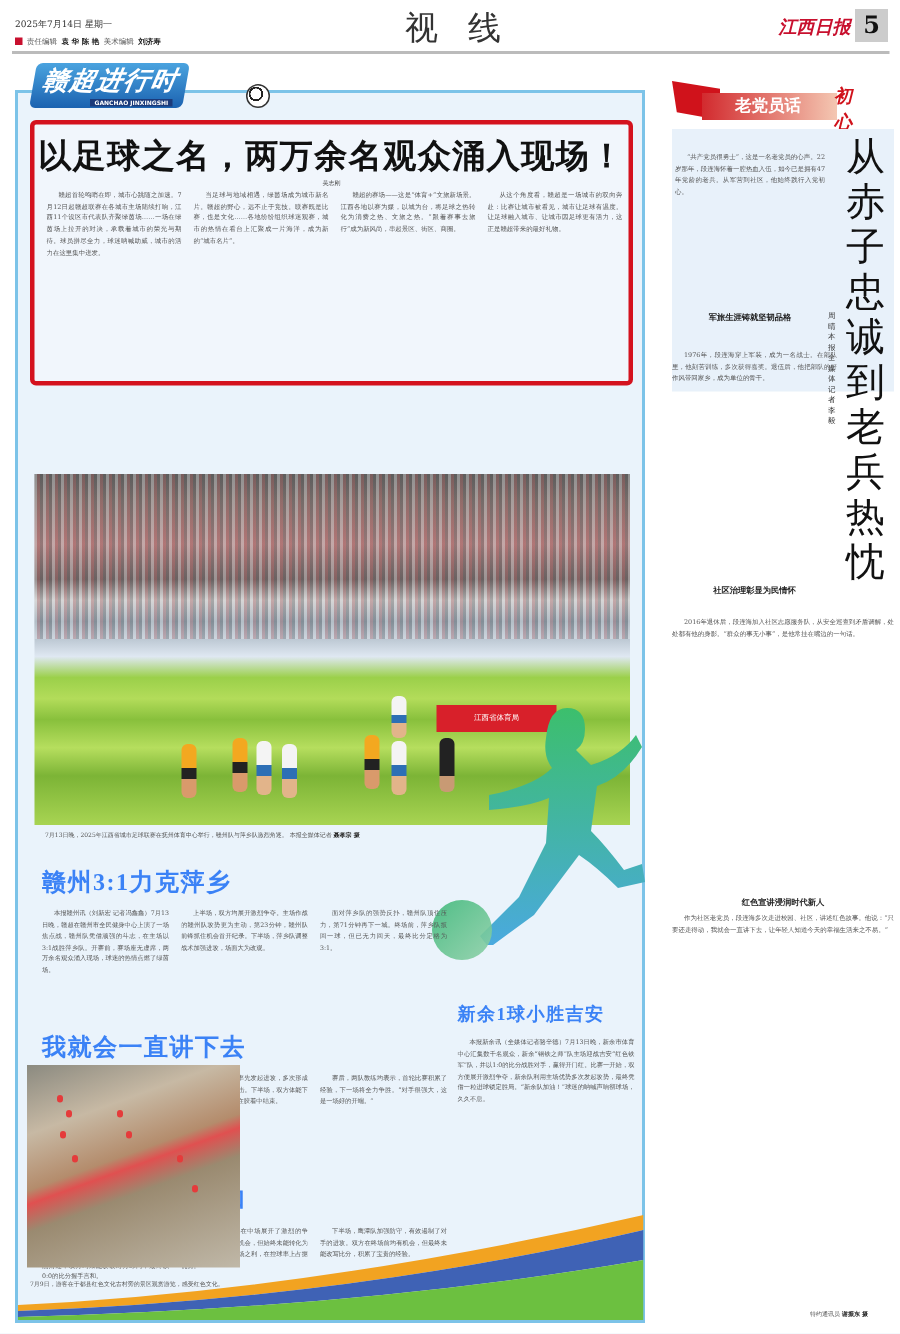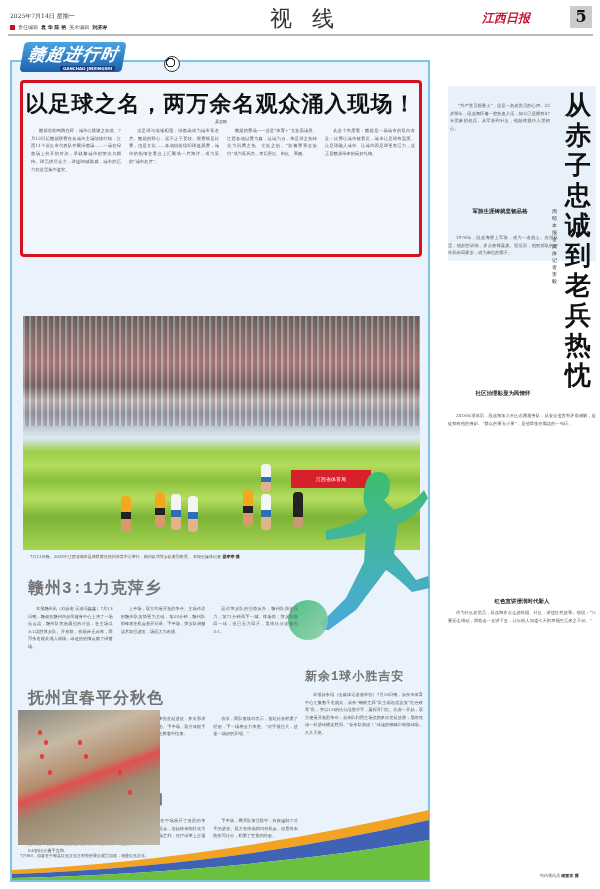--- a/index.html
+++ b/index.html
@@ -3,21 +3,21 @@
 <meta charset="utf-8">
 <style>
   * { box-sizing: border-box; margin: 0; padding: 0; }
   body { width: 600px; height: 889px; background: #fff; font-family: "DejaVu Serif", serif; color: #222; position: relative; overflow: hidden; }
   .masthead { position: absolute; top: 0; left: 0; width: 600px; height: 36px; }
   .mh-date { position: absolute; left: 10px; top: 12px; font-size: 6px; color: #333; }
   .mh-editors { position: absolute; left: 10px; top: 24px; font-size: 5px; color: #555; display: flex; align-items: center; gap: 3px; }
   .mh-editors .sq { width: 5px; height: 5px; background: #c8102e; display: inline-block; }
   .mh-editors b { color: #222; }
   .mh-title { position: absolute; left: 270px; top: 4px; font-size: 22px; color: #333; letter-spacing: 20px; font-family: "DejaVu Sans", sans-serif; font-weight: 200; }
-  .mh-logo { position: absolute; left: 482px; top: 10px; font-size: 12px; color: #c8102e; font-style: italic; font-weight: bold; }
+  .mh-logo { position: absolute; left: 519px; top: 10px; font-size: 12px; color: #c8102e; font-style: italic; font-weight: bold; }
   .mh-page { position: absolute; left: 570px; top: 6px; width: 22px; height: 22px; background: #ccc; font-size: 16px; font-weight: bold; text-align: center; line-height: 22px; color: #111; }
   .mh-rule { position: absolute; left: 8px; top: 34px; width: 585px; height: 2px; background: #bbb; }
 
   .left-panel { position: absolute; left: 10px; top: 60px; width: 420px; height: 822px; border: 2px solid #7cc3e8; border-top: none; background: #eaf3fb; }
   .left-top-line { position: absolute; left: 10px; top: 60px; width: 420px; height: 2px; background: #7cc3e8; }
   .banner { position: absolute; left: 22px; top: 42px; height: 30px; padding: 0 6px; font-family: "DejaVu Sans", sans-serif; font-weight: bold; font-size: 17px; font-style: italic; color: #fff; background: linear-gradient(#4aa3df,#1b62b0); border-radius: 4px; transform: skewX(-10deg); letter-spacing: 1px; line-height: 24px; }
   .banner-sub { position: absolute; left: 60px; top: 66px; font-size: 4px; color: #fff; background: #1b3a7a; padding: 0 3px; font-family: "DejaVu Sans", sans-serif; font-weight: bold; }
   .ball { position: absolute; left: 164px; top: 56px; width: 16px; height: 16px; border-radius: 50%; background: radial-gradient(circle at 40% 40%, #fff 30%, #222 31%, #222 40%, #fff 41%); border: 1px solid #333; }
 
   .feature { position: absolute; left: 20px; top: 80px; width: 402px; height: 177px; border: 3px solid #d4121e; border-radius: 4px; background: #f1f6fc; }
@@ -35,34 +35,34 @@
   .player.y { background: linear-gradient(#f3a820 0 45%, #222 45% 65%, #d99a6b 65%); }
   .player.w { background: linear-gradient(#f4f4f4 0 45%, #2d6fb5 45% 65%, #e2b48a 65%); }
   .player.b { background: linear-gradient(#222 0 70%, #c89a74 70%); }
   .caption-main { position: absolute; left: 30px; top: 554px; width: 360px; font-size: 4px; color: #555; }
   .caption-main b { color: #222; }
 
   .kicker { position: absolute; left: 290px; top: 470px; width: 140px; height: 160px; }
   .green-ball { position: absolute; left: 288px; top: 600px; width: 40px; height: 40px; border-radius: 50%; background: linear-gradient(135deg,#3fb87a,#8fd0a8); opacity: .9; }
 
   .story { position: absolute; }
-  .story h2 { font-size: 16px; font-weight: bold; color: #737373; font-family: Liberation Mono, monospace; letter-spacing: 1px; }
+  .story h2 { font-size: 16px; font-weight: bold; color: #3b82f6; font-family: Liberation Serif, serif; letter-spacing: 1px; }
   .story .cols { display: grid; gap: 8px; margin-top: 6px; }
   .story .col-text { font-size: 4.2px; line-height: 7.5px; color: #555; }
 
   .wave { position: absolute; left: 12px; top: 800px; width: 417px; height: 80px; }
 
   .right-col { position: absolute; left: 438px; top: 40px; width: 158px; height: 845px; }
   .party-banner { position: absolute; left: 10px; top: 14px; width: 130px; height: 26px; }
   .party-badge { position: absolute; left: 0; top: 0; width: 32px; height: 26px; background: #d0121b; clip-path: polygon(0 0, 100% 20%, 100% 100%, 10% 80%); }
   .party-strip { position: absolute; left: 20px; top: 8px; width: 90px; height: 18px; background: linear-gradient(90deg,#d22a2e,#f4c7b2); color: #fff; font-size: 11px; font-weight: bold; line-height: 18px; padding-left: 22px; }
   .party-chu { position: absolute; left: 108px; top: 2px; color: #d0121b; font-size: 12px; font-style: italic; font-weight: bold; }
   .right-panel { position: absolute; left: 10px; top: 46px; width: 148px; height: 175px; background: #e8f1fa; }
   .rp-text { position: absolute; left: 12px; top: 62px; width: 100px; }
-  .rp-big { position: absolute; left: 126px; top: 50px; width: 28px; font-size: 26px; font-weight: bold; color: #111; line-height: 30px; text-align: center; }
+  .rp-big { position: absolute; left: 126px; top: 50px; width: 28px; font-size: 26px; font-weight: normal; color: #111; line-height: 30px; text-align: left; }
   .rp-byline { position: absolute; left: 114px; top: 168px; width: 8px; font-size: 5px; color: #333; line-height: 7px; }
   .sub-head { font-size: 5.5px; font-weight: bold; color: #222; text-align: center; margin: 6px 0 4px; font-family: "DejaVu Sans", sans-serif; }
   .right-body { position: absolute; left: 10px; top: 194px; width: 110px; }
   .right-body2 { position: absolute; left: 10px; top: 350px; width: 148px; }
   .village-photo { position: absolute; left: 18px; top: 710px; width: 142px; height: 135px; background: linear-gradient(160deg, #8b8a80 0%, #c7b9a4 25%, #b48c6c 45%, #e05050 50%, #9a8a70 60%, #c0b8a8 100%); overflow: hidden; }
   .lantern { position: absolute; width: 4px; height: 5px; background: #e53b3b; border-radius: 2px; }
   .village-caption { position: absolute; left: 20px; top: 852px; width: 140px; font-size: 4px; color: #555; line-height: 7px; }
   .village-credit { position: absolute; left: 540px; top: 873px; font-size: 4px; color: #555; }
   .village-credit b { color: #222; }
 </style>
@@ -133,21 +133,21 @@
 <div class="story" style="left:28px;top:578px;width:270px;">
   <h2>赣州3:1力克萍乡</h2>
   <div class="cols" style="grid-template-columns:repeat(3,1fr);height:72px;overflow:hidden;">
     <div class="col-text">本报赣州讯（刘新宏 记者冯鑫鑫）7月13日晚，赣超在赣州市全民健身中心上演了一场焦点战，赣州队凭借顽强的斗志，在主场以3:1战胜萍乡队。开赛前，赛场座无虚席，两万余名观众涌入现场，球迷的热情点燃了绿茵场。</div>
     <div class="col-text">上半场，双方均展开激烈争夺。主场作战的赣州队攻势更为主动，第23分钟，赣州队前锋抓住机会首开纪录。下半场，萍乡队调整战术加强进攻，场面大为改观。</div>
     <div class="col-text">面对萍乡队的强势反扑，赣州队顶住压力，第71分钟再下一城。终场前，萍乡队扳回一球，但已无力回天，最终比分定格为3:1。</div>
   </div>
 </div>
 
 <div class="story" style="left:28px;top:688px;width:270px;">
-  <h2>抚州宜春平分秋色</h2>
+  <h2>我就会一直讲下去</h2>
   <div class="cols" style="grid-template-columns:repeat(3,1fr);height:62px;overflow:hidden;">
     <div class="col-text">本报抚州讯（全媒体记者曾勇）7月13日17时，赣超首轮第二场比赛在抚州市体育中心开战，抚州队与宜春队以0:0战平。比赛中，双方均有多次射门机会，但未能破门得分。</div>
     <div class="col-text">上半场，宜春队率先发起进攻，多次形成威胁；抚州队稳守反击。下半场，双方体能下降，节奏放缓，比赛在胶着中结束。</div>
     <div class="col-text">赛后，两队教练均表示，首轮比赛积累了经验，下一场将全力争胜。“对手很强大，这是一场好的开端。”</div>
   </div>
 </div>
 
 <div class="story" style="left:28px;top:790px;width:270px;">
   <h2>上饶鹰潭握手言和</h2>
   <div class="cols" style="grid-template-columns:repeat(3,1fr);height:40px;overflow:hidden;">
@@ -164,20 +164,25 @@
   </div>
 </div>
 
 <svg class="wave" viewBox="0 0 417 80" preserveAspectRatio="none">
   <path d="M0 70 Q200 60 417 10 L417 20 Q220 66 0 74 Z" fill="#f2a321"></path>
   <path d="M0 74 Q220 66 417 20 L417 40 Q230 72 0 78 Z" fill="#3f62b5"></path>
   <path d="M0 78 Q230 72 417 40 L417 80 L0 80 Z" fill="#6cc040"></path>
 </svg>
 
 <div class="right-col">
+  <div class="party-banner">
+    <div class="party-badge"></div>
+    <div class="party-strip">老党员话</div>
+    <div class="party-chu">初心</div>
+  </div>
   <div class="right-panel"></div>
   <div class="rp-text">
     <div class="col-text" style="height:100px;">“共产党员很勇士”，这是一名老党员的心声。22岁那年，段连海怀着一腔热血入伍，如今已是拥有47年党龄的老兵。从军营到社区，他始终践行入党初心。</div>
     <div class="sub-head">军旅生涯铸就坚韧品格</div>
   </div>
   <div class="rp-big">从赤子忠诚到老兵热忱</div>
   <div class="rp-byline">周 晴 本报全媒体记者 李 毅</div>
   <div class="right-body">
     <div class="col-text" style="height:150px;">1976年，段连海穿上军装，成为一名战士。在部队里，他刻苦训练，多次获得嘉奖。退伍后，他把部队的好作风带回家乡，成为单位的骨干。</div>
     <div class="sub-head">社区治理彰显为民情怀</div>

